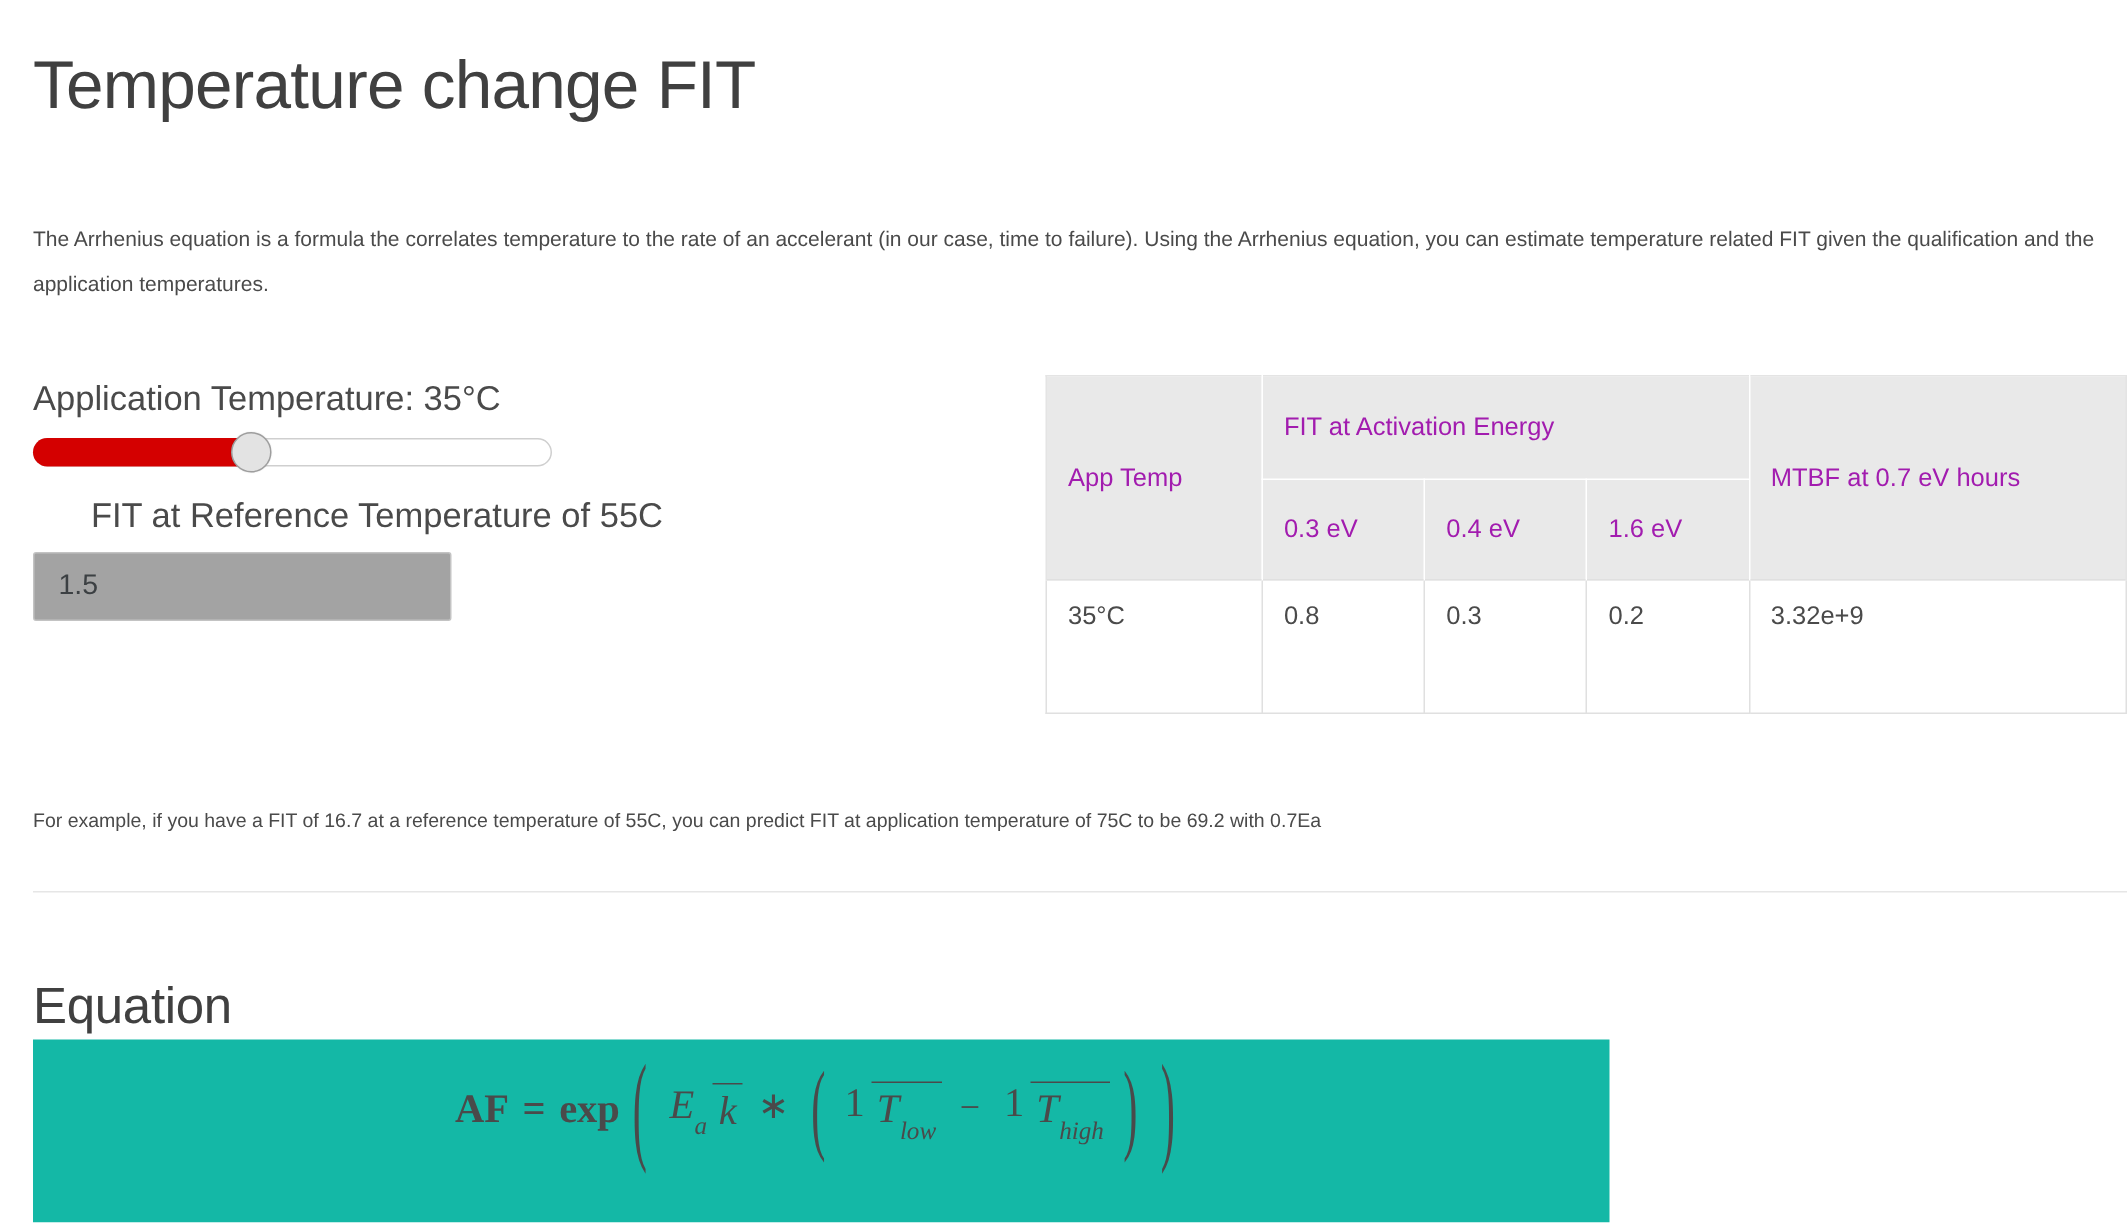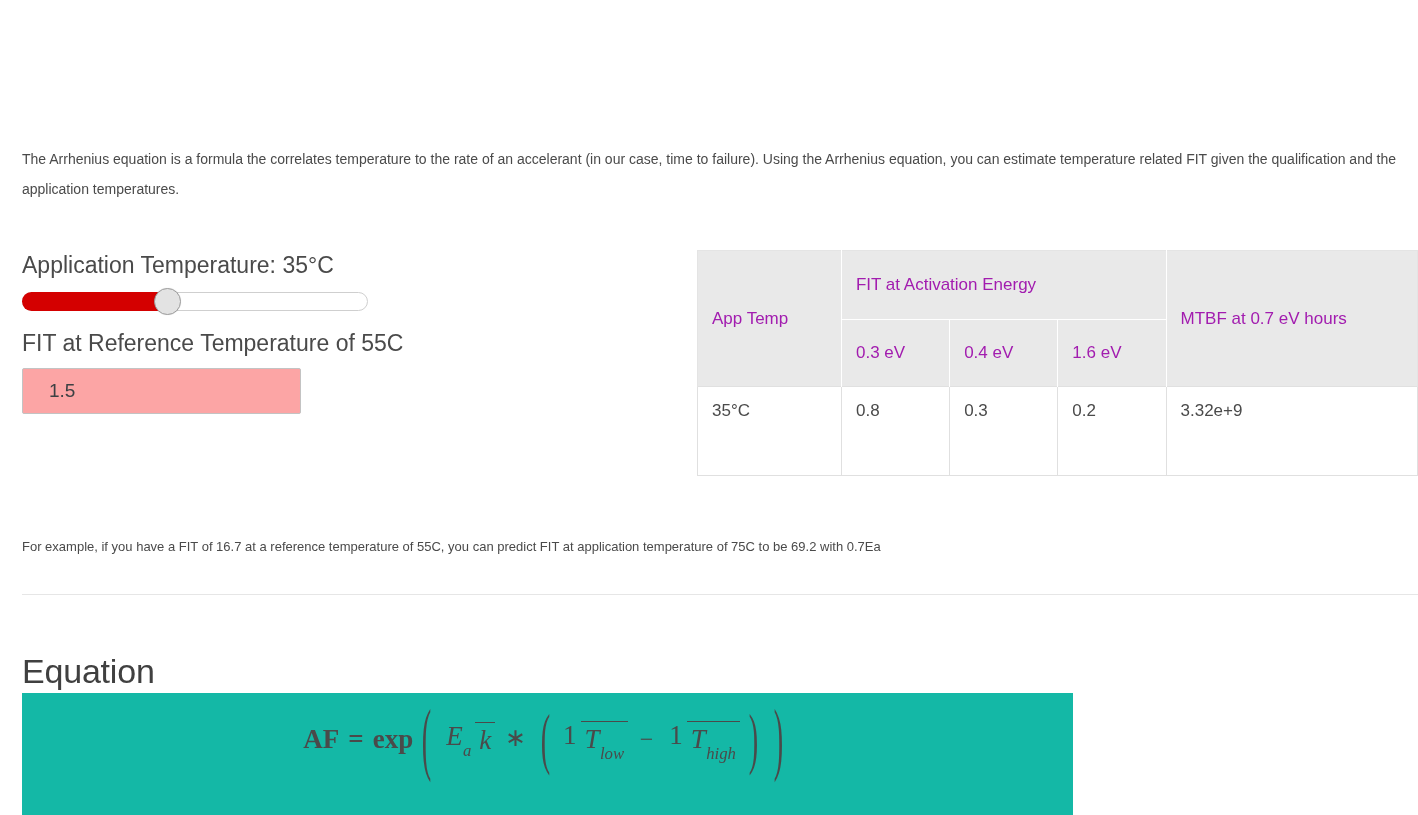--- a/index.html
+++ b/index.html
@@ -98,32 +98,33 @@
     box-sizing: border-box;
     border-radius: 50%;
     background: #e3e3e3;
     border: 1px solid #9e9e9e;
     box-shadow: 0 0 1px rgba(0,0,0,0.15);
     cursor: pointer;
   }
 
   .fit-label {
     margin-top: 17px;
+    text-align: right;
   }
   .fit-input {
     display: block;
     box-sizing: border-box;
     margin-top: 12px;
     width: 279px;
     height: 46px;
-    padding: 6px 26px;
+    padding: 6px 16px;
     font-family: "Liberation Sans", sans-serif;
     font-size: 19px;
     color: #3c4043;
-    background: #fca5a5;
+    background: #a3a3a3;
     border: 1px solid #c3c3c3;
     border-radius: 2px;
     outline: none;
   }
 
   
   .results-table {
     position: absolute;
     left: 697px;
     top: 250px;
@@ -272,20 +273,21 @@
     left: 0.02em;
   }
   .star { font-size: 25px; margin: 0 8px; position: relative; top: -2px; }
   .minus { margin: 0 10px; font-size: 24px; }
 </style>
 </head>
 <body>
 
 <div class="page">
 
+  <h1 class="page-title">Temperature change FIT</h1>
 
   <p class="intro-paragraph">The Arrhenius equation is a formula the correlates temperature to the rate of an accelerant (in our case, time to failure). Using the Arrhenius equation, you can estimate temperature related FIT given the qualification and the application temperatures.</p>
 
   <div class="controls">
 
     <div class="control-label">Application Temperature: 35°C</div>
 
     <div class="slider-wrap">
       <div class="slider-track"></div>
       <div class="slider-fill"></div>

